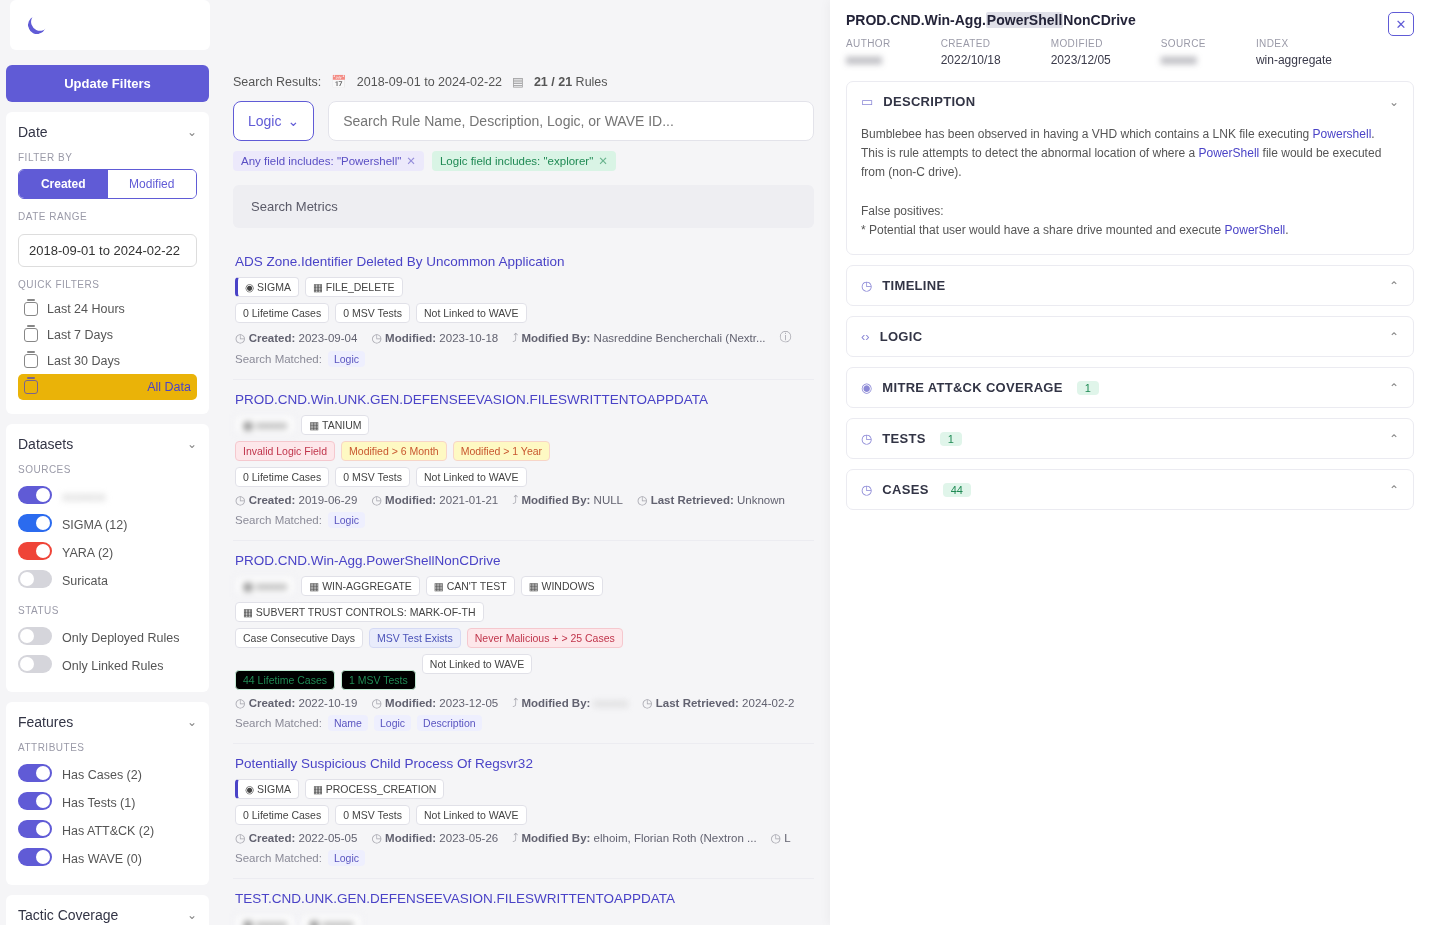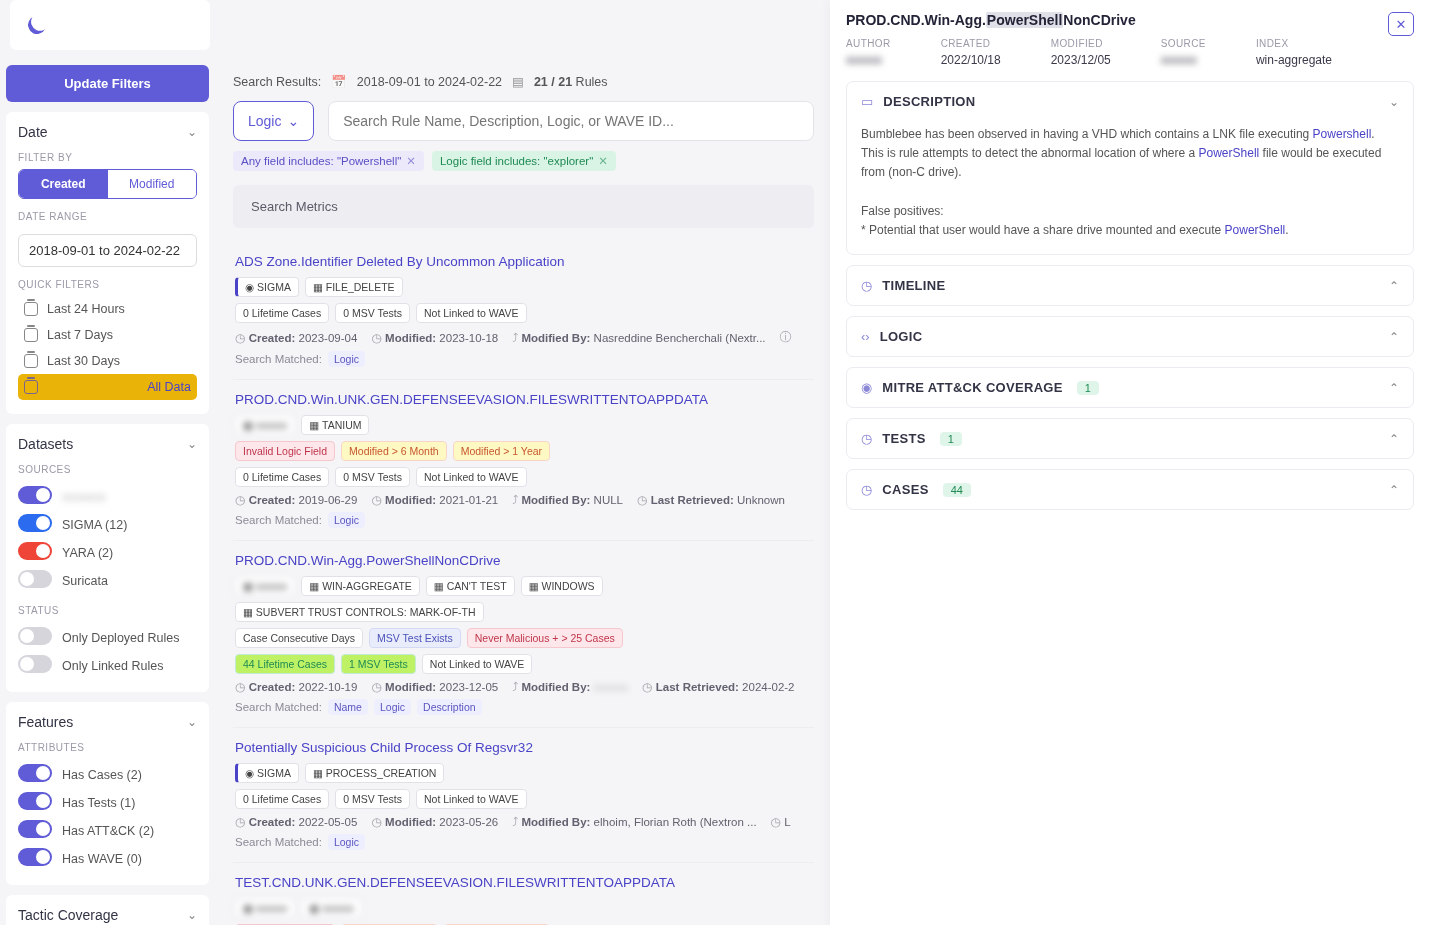--- a/index.html
+++ b/index.html
@@ -52,21 +52,21 @@
 .metrics { background:#eeeef2; border-radius:6px; padding:14px 18px; font-weight:500; color:#5a5a68; margin-bottom:14px; }
 
 .rule { border-top:1px solid #ececf1; padding:12px 2px 12px; }
 .rule:first-of-type { border-top:none; }
 .rtitle { color:#4a43c7; font-size:13.5px; margin-bottom:8px; cursor:pointer; }
 .tagrow { display:flex; gap:6px; flex-wrap:wrap; margin-bottom:6px; align-items:flex-start; }
 .tag { font-size:10.5px; padding:3px 7px; border-radius:4px; border:1px solid #e1e1e8; color:#444; display:flex; align-items:center; gap:4px; background:#fff; }
 .tag.sigma { border-left:3px solid #4a43c7; }
 .tag.orange { background:#fef9c3; color:#c8572f; border-color:#f7d5c8; }
 .tag.red { background:#fde7ea; color:#c0354c; border-color:#f5c8ce; }
-.tag.green { background:#bef264; color:#1f8a54; border-color:#c2e9d3; }
+.tag.green { background:#000000; color:#1f8a54; border-color:#c2e9d3;margin-top:16px; }
 .tag.blue { background:#e9ecfb; color:#4a52b8; border-color:#d5daf4; }
 .metarow { display:flex; gap:14px; font-size:11.5px; color:#626270; align-items:center; flex-wrap:wrap; margin-top:4px; }
 .metarow .mico { opacity:.55; font-size:12px; }
 .sm { font-size:11.5px; color:#8b8b98; margin-top:5px; display:flex; gap:6px; align-items:center; }
 .sm .stag { background:#eeeffe; color:#5a55c0; padding:2px 6px; border-radius:4px; font-size:10.5px; }
 
 
 .detail { width: 600px; background:#fff; padding:12px 16px 16px; overflow-y:auto; box-shadow:-2px 0 10px rgba(0,0,0,.04); }
 .dhead { display:flex; justify-content:space-between; align-items:flex-start; }
 .dtitle { font-weight:700; font-size:14px; color:#232338; }

